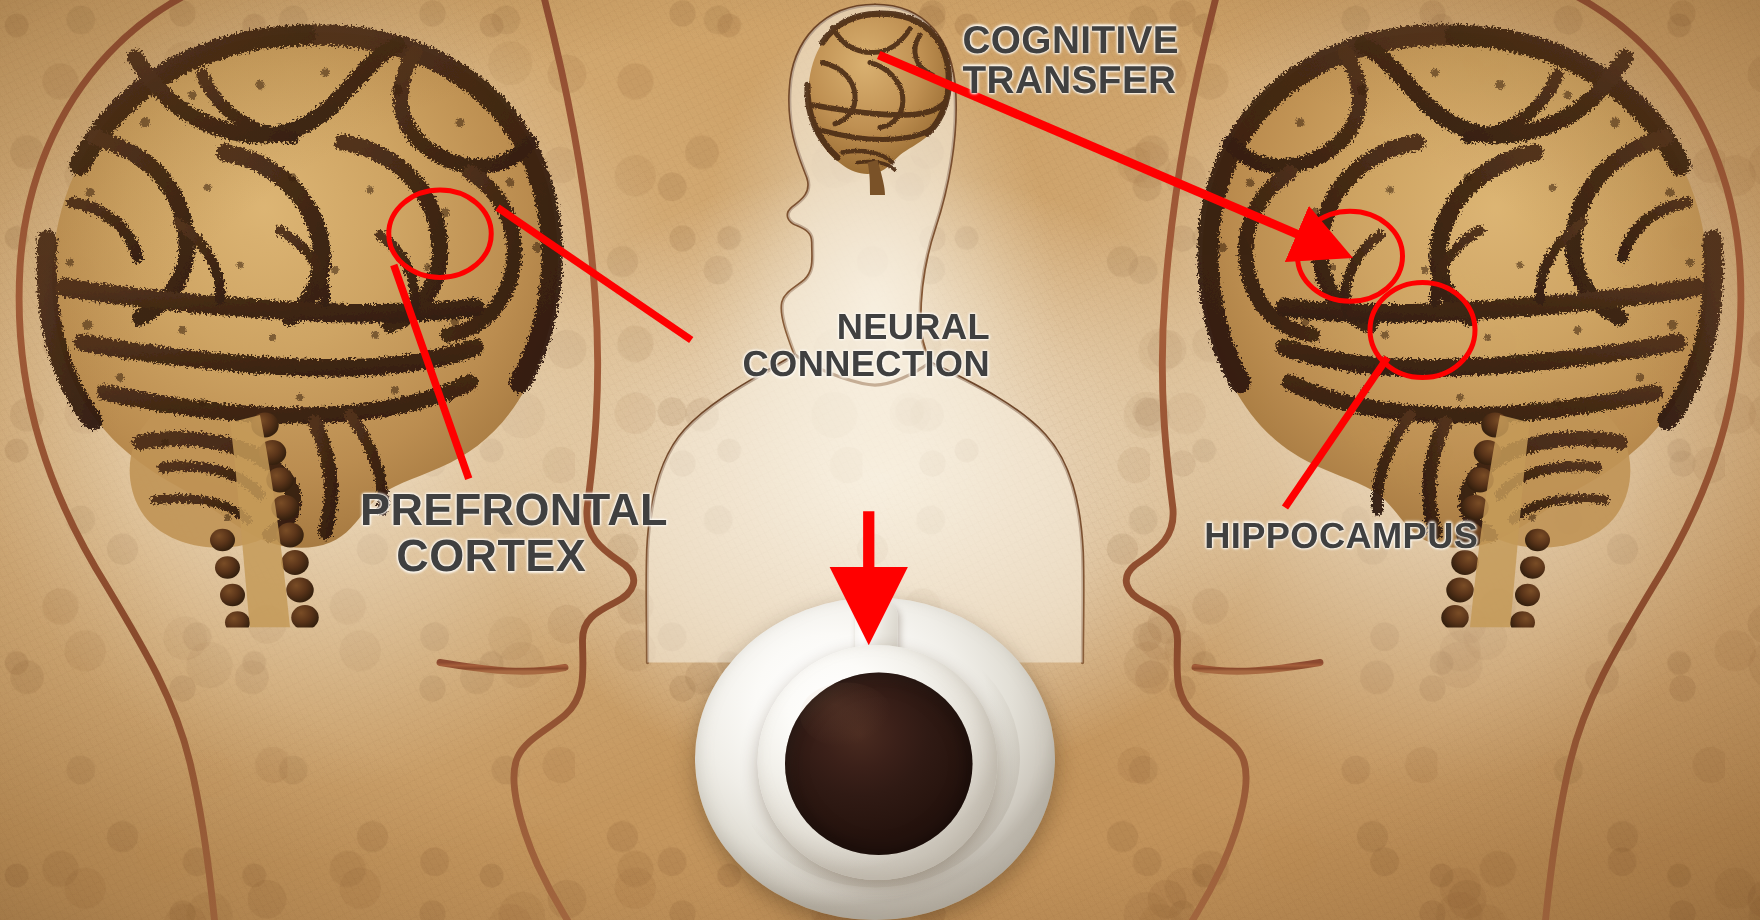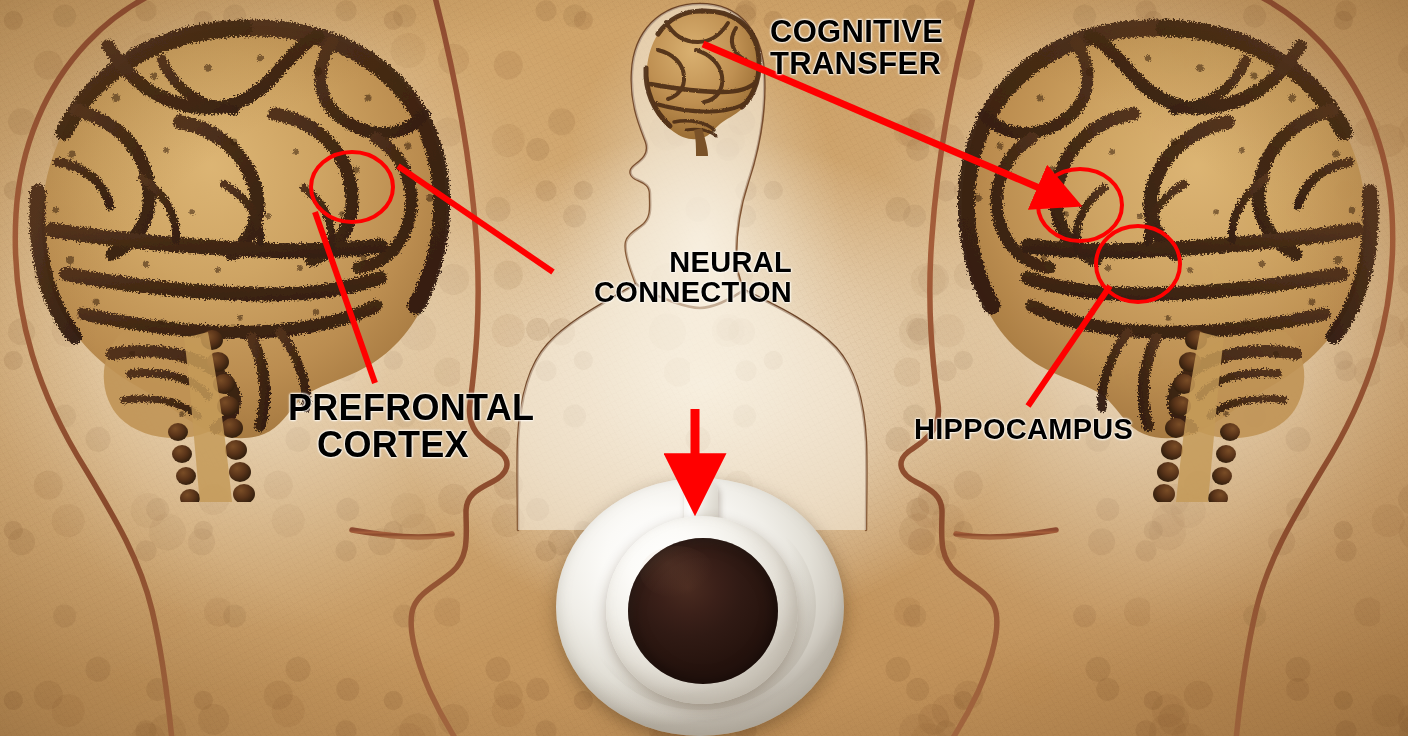--- a/index.html
+++ b/index.html
@@ -98,36 +98,36 @@
   }
   .coffee-sheen{
     position:absolute;left:34px;top:30px;width:74px;height:52px;border-radius:50%;
     background:radial-gradient(ellipse at 38% 34%, rgba(200,150,110,.12), rgba(200,150,110,0) 70%);
   }
 
   
   .ann{position:absolute;z-index:30;pointer-events:none;}
   .lbl{
     position:absolute;z-index:40;
-    color:#000000;
+    color:#404040;
     font-weight:bold;
     letter-spacing:.3px;
     line-height:1.02;
     text-align:center;
     text-shadow:
       1px 0 2px rgba(255,252,245,.85), -1px 0 2px rgba(255,252,245,.85),
       0 1px 2px rgba(255,252,245,.85), 0 -1px 2px rgba(255,252,245,.85);
     white-space:pre-line;
     cursor:default;
   }
   #lbl-cognitive{left:770px;top:16px;width:220px;font-size:31px;text-align:left;}
   #lbl-neural   {left:562px;top:248px;width:230px;font-size:29px;text-align:right;}
   #lbl-prefrontal{left:288px;top:390px;width:210px;font-size:36px;}
   #lbl-caffeine {left:596px;top:340px;width:190px;font-size:29px;}
-  #lbl-hippo    {left:914px;top:415px;width:230px;font-size:29px;text-align:left;}
+  #lbl-hippo    {left:958px;top:415px;width:230px;font-size:29px;text-align:center;}
 </style>
 </head>
 <body>
 
 <div id="stage">
 
   <div class="paper"></div>
   <div class="grain"></div>
   <div class="fiber"></div>
 

